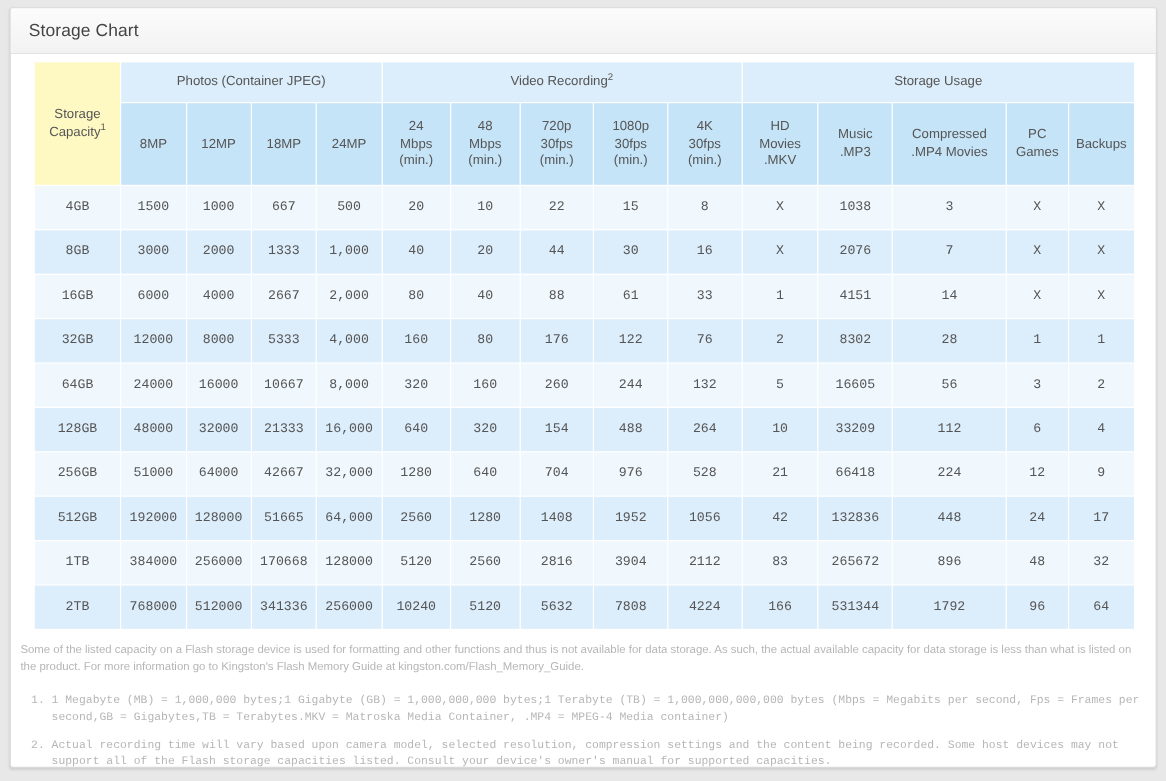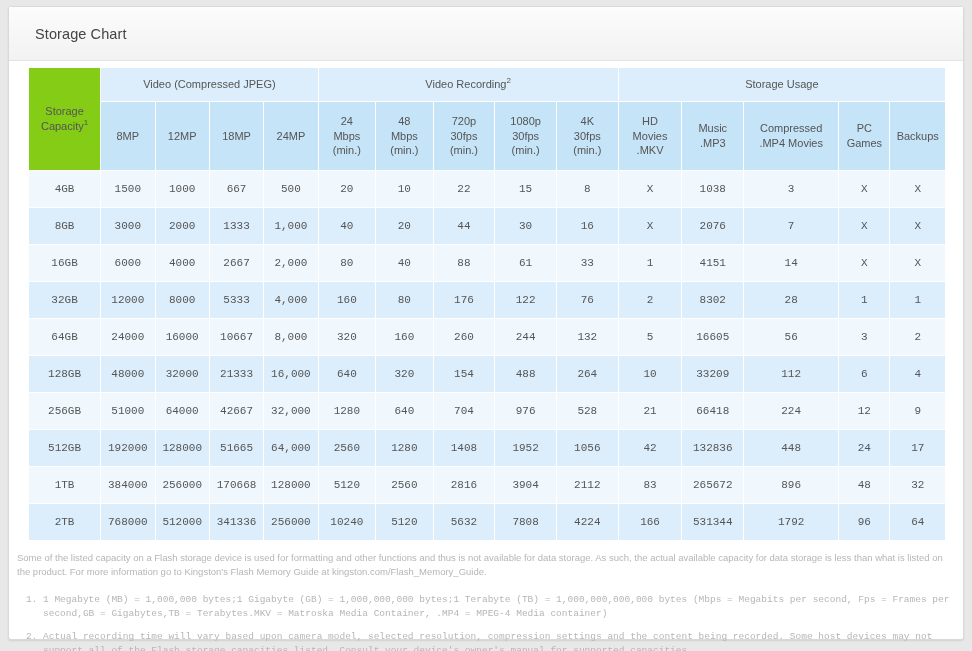--- a/index.html
+++ b/index.html
@@ -21,26 +21,26 @@
     width: 956px;
     height: 634px;
     background: #ffffff;
     border: 1px solid #d9d9d9;
     border-radius: 3px;
     box-shadow: 0 1px 2px rgba(0,0,0,0.10);
     box-sizing: border-box;
   }
 
   .panel-header {
-    height: 54px;
+    height: 38px;
     background: linear-gradient(to bottom, #fcfcfc 0%, #f2f2f2 100%);
     border-bottom: 1px solid #e3e3e3;
     display: flex;
     align-items: center;
-    padding-left: 26px;
+    padding-left: 15px;
     box-sizing: border-box;
   }
   .panel-title {
     font-size: 14.5px;
     color: #444444;
     letter-spacing: 0.1px;
   }
 
   .table-wrap {
     padding: 6px 19px 0 19px;
@@ -67,21 +67,21 @@
   }
 
   
   th.group {
     background: #dceefb;
     height: 33px;
     font-size: 12px;
     color: #4a4a4a;
   }
   th.capacity-head {
-    background: #84cc16;
+    background: #fef9c3;
     font-size: 11.5px;
     color: #4a4a4a;
     line-height: 1.5;
     margin-left: 24px;
   }
   th.sub {
     background: #c6e4f7;
     height: 68px;
     font-size: 11px;
     color: #4a4a4a;
@@ -154,21 +154,21 @@
           <col style="width:48px">
           <col style="width:52px">
       </colgroup>
       <thead>
         <tr>
           <th class="capacity-head" rowspan="2">
             <span>Storage</span><br>
             <span>Capacity</span><sup>1</sup>
           </th>
           <th class="group" colspan="4">
-            <span>Video (Compressed JPEG)</span>
+            <span>Photos (Container JPEG)</span>
           </th>
           <th class="group" colspan="5">
             <span>Video Recording</span><sup>2</sup>
           </th>
           <th class="group" colspan="5">
             <span>Storage Usage</span>
           </th>
         </tr>
         <tr>
           <th class="sub"><span>8MP</span></th>

